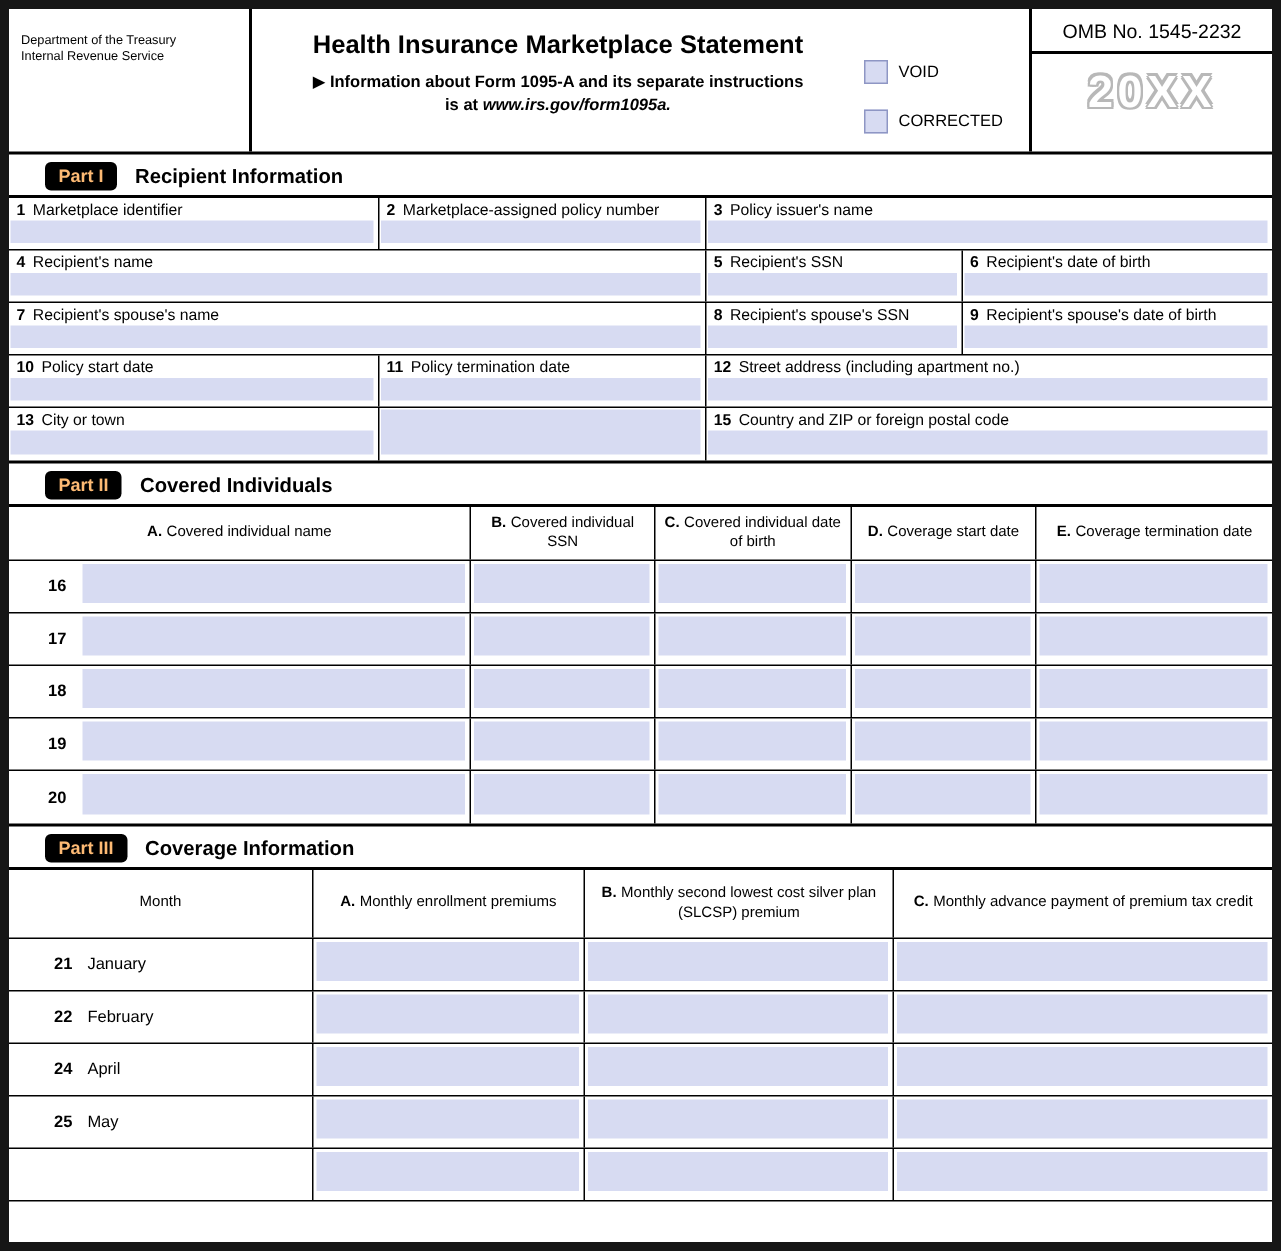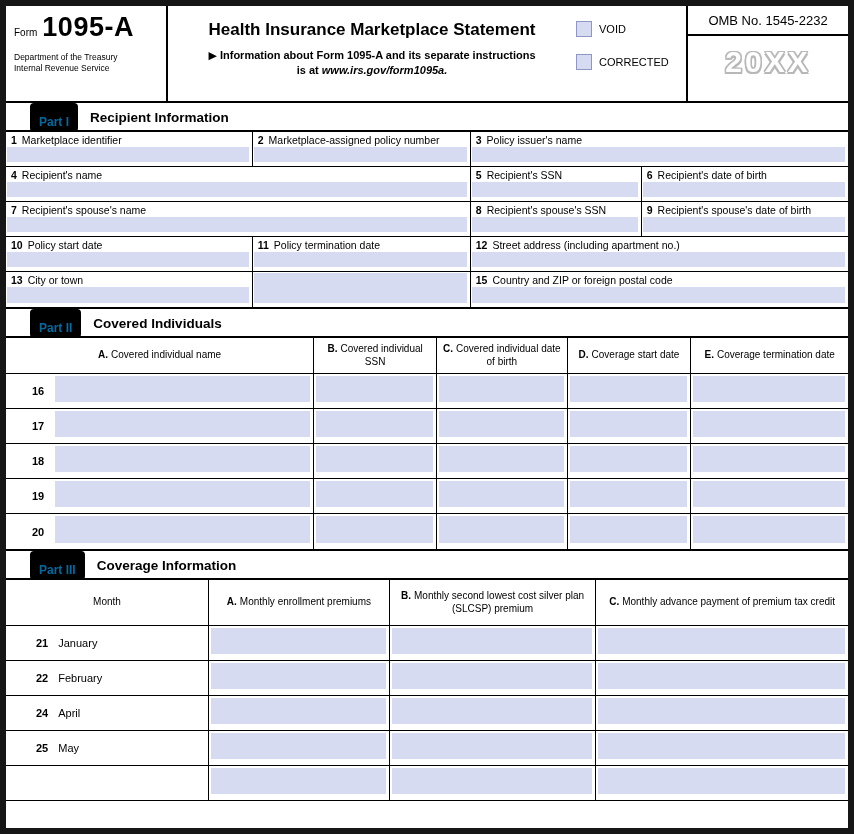--- a/index.html
+++ b/index.html
@@ -12,33 +12,33 @@
   .hdr-left { width: 162px; border-right: 2px solid #000; padding: 6px 8px 4px 8px; }
   .form-id-line { display: flex; align-items: baseline; gap: 5px; }
   .form-word { font-size: 10px; }
   .form-number { font-size: 27px; font-weight: bold; letter-spacing: 0.5px; }
   .agency { margin-top: 9px; font-size: 8.5px; line-height: 1.3; }
   .hdr-center { flex: 1; position: relative; border-right: 2px solid #000; padding-top: 14px; }
   .hdr-center-text { margin-right: 110px; text-align: center; }
   .form-title { font-size: 17px; font-weight: bold; }
   .form-instructions { margin-top: 8px; font-size: 11px; font-weight: bold; line-height: 1.35; }
   .form-instructions .url { font-style: italic; }
-  .checks { position: absolute; right: 10px; top: 15px; width: 100px; display: flex; flex-direction: column; gap: 17px; }
+  .checks { position: absolute; right: 10px; top: 34px; width: 100px; display: flex; flex-direction: column; gap: 17px; }
   .check-row { display: flex; align-items: center; gap: 7px; }
   .checkbox { width: 16px; height: 16px; background: var(--fill, #d7dbf2); border: 1px solid #8e96c4; display: inline-block; }
   .check-label { font-size: 11px; }
   .hdr-right { width: 160px; }
   .omb { font-size: 13px; text-align: center; padding: 7px 4px 6px 4px; border-bottom: 2px solid #000; }
   .year { margin-top: 9px; text-align: center; font-size: 30px; font-weight: bold; letter-spacing: 3px; color: #fff;
           text-shadow: -1.5px -1.5px 0 #b8b8b8, 1.5px -1.5px 0 #b8b8b8, -1.5px 1.5px 0 #b8b8b8, 1.5px 1.5px 0 #b8b8b8,
                        -1.5px 0 0 #b8b8b8, 1.5px 0 0 #b8b8b8, 0 -1.5px 0 #b8b8b8, 0 1.5px 0 #b8b8b8; }
 
   
   .part-bar { display: flex; align-items: center; gap: 12px; padding: 6px 0 5px 24px; height: 27px; }
-  .badge { background: #000; color: #0369a1; font-weight: bold; font-size: 12px; padding: 12px 9px 3px 9px; border-radius: 4px; }
+  .badge { background: #000; color: #fdba74; font-weight: bold; font-size: 12px; padding: 2px 9px 3px 9px; border-radius: 4px; }
   .part-title { font-weight: bold; font-size: 13.5px; }
 
   
   .p1 { border-top: 2px solid #000; border-bottom: 2px solid #000; }
   .p1-row { display: flex; height: 35px; border-bottom: 1px solid #000; }
   .p1-row:last-child { border-bottom: 0; }
   .field { display: flex; flex-direction: column; border-right: 1px solid #000; overflow: hidden; }
   .field:last-child { border-right: 0; flex: 1; }
   .w-a { width: 29.3%; } .w-b { width: 25.9%; } .w-c { width: 55.2%; } .w-d { width: 20.3%; justify-content: space-between; }
   .field-label { font-size: 10.5px; padding: 2px 3px 0 5px; white-space: nowrap; }
@@ -70,24 +70,20 @@
   .mA { width: 21.5%; } .mB { width: 24.5%; }
   .p3 .hMonth { width: 24.1%; }
 </style>
 </head>
 <body>
 
 <div class="page">
 
   <div class="header">
     <div class="hdr-left">
-      <div class="form-id-line">
-        <span class="form-word">Form</span>
-        <span class="form-number">1095-A</span>
-      </div>
       <div class="agency">
         <div>Department of the Treasury</div>
         <div>Internal Revenue Service</div>
       </div>
     </div>
 
     <div class="hdr-center">
       <div class="hdr-center-text">
         <div class="form-title">Health Insurance Marketplace Statement</div>
         <div class="form-instructions">

